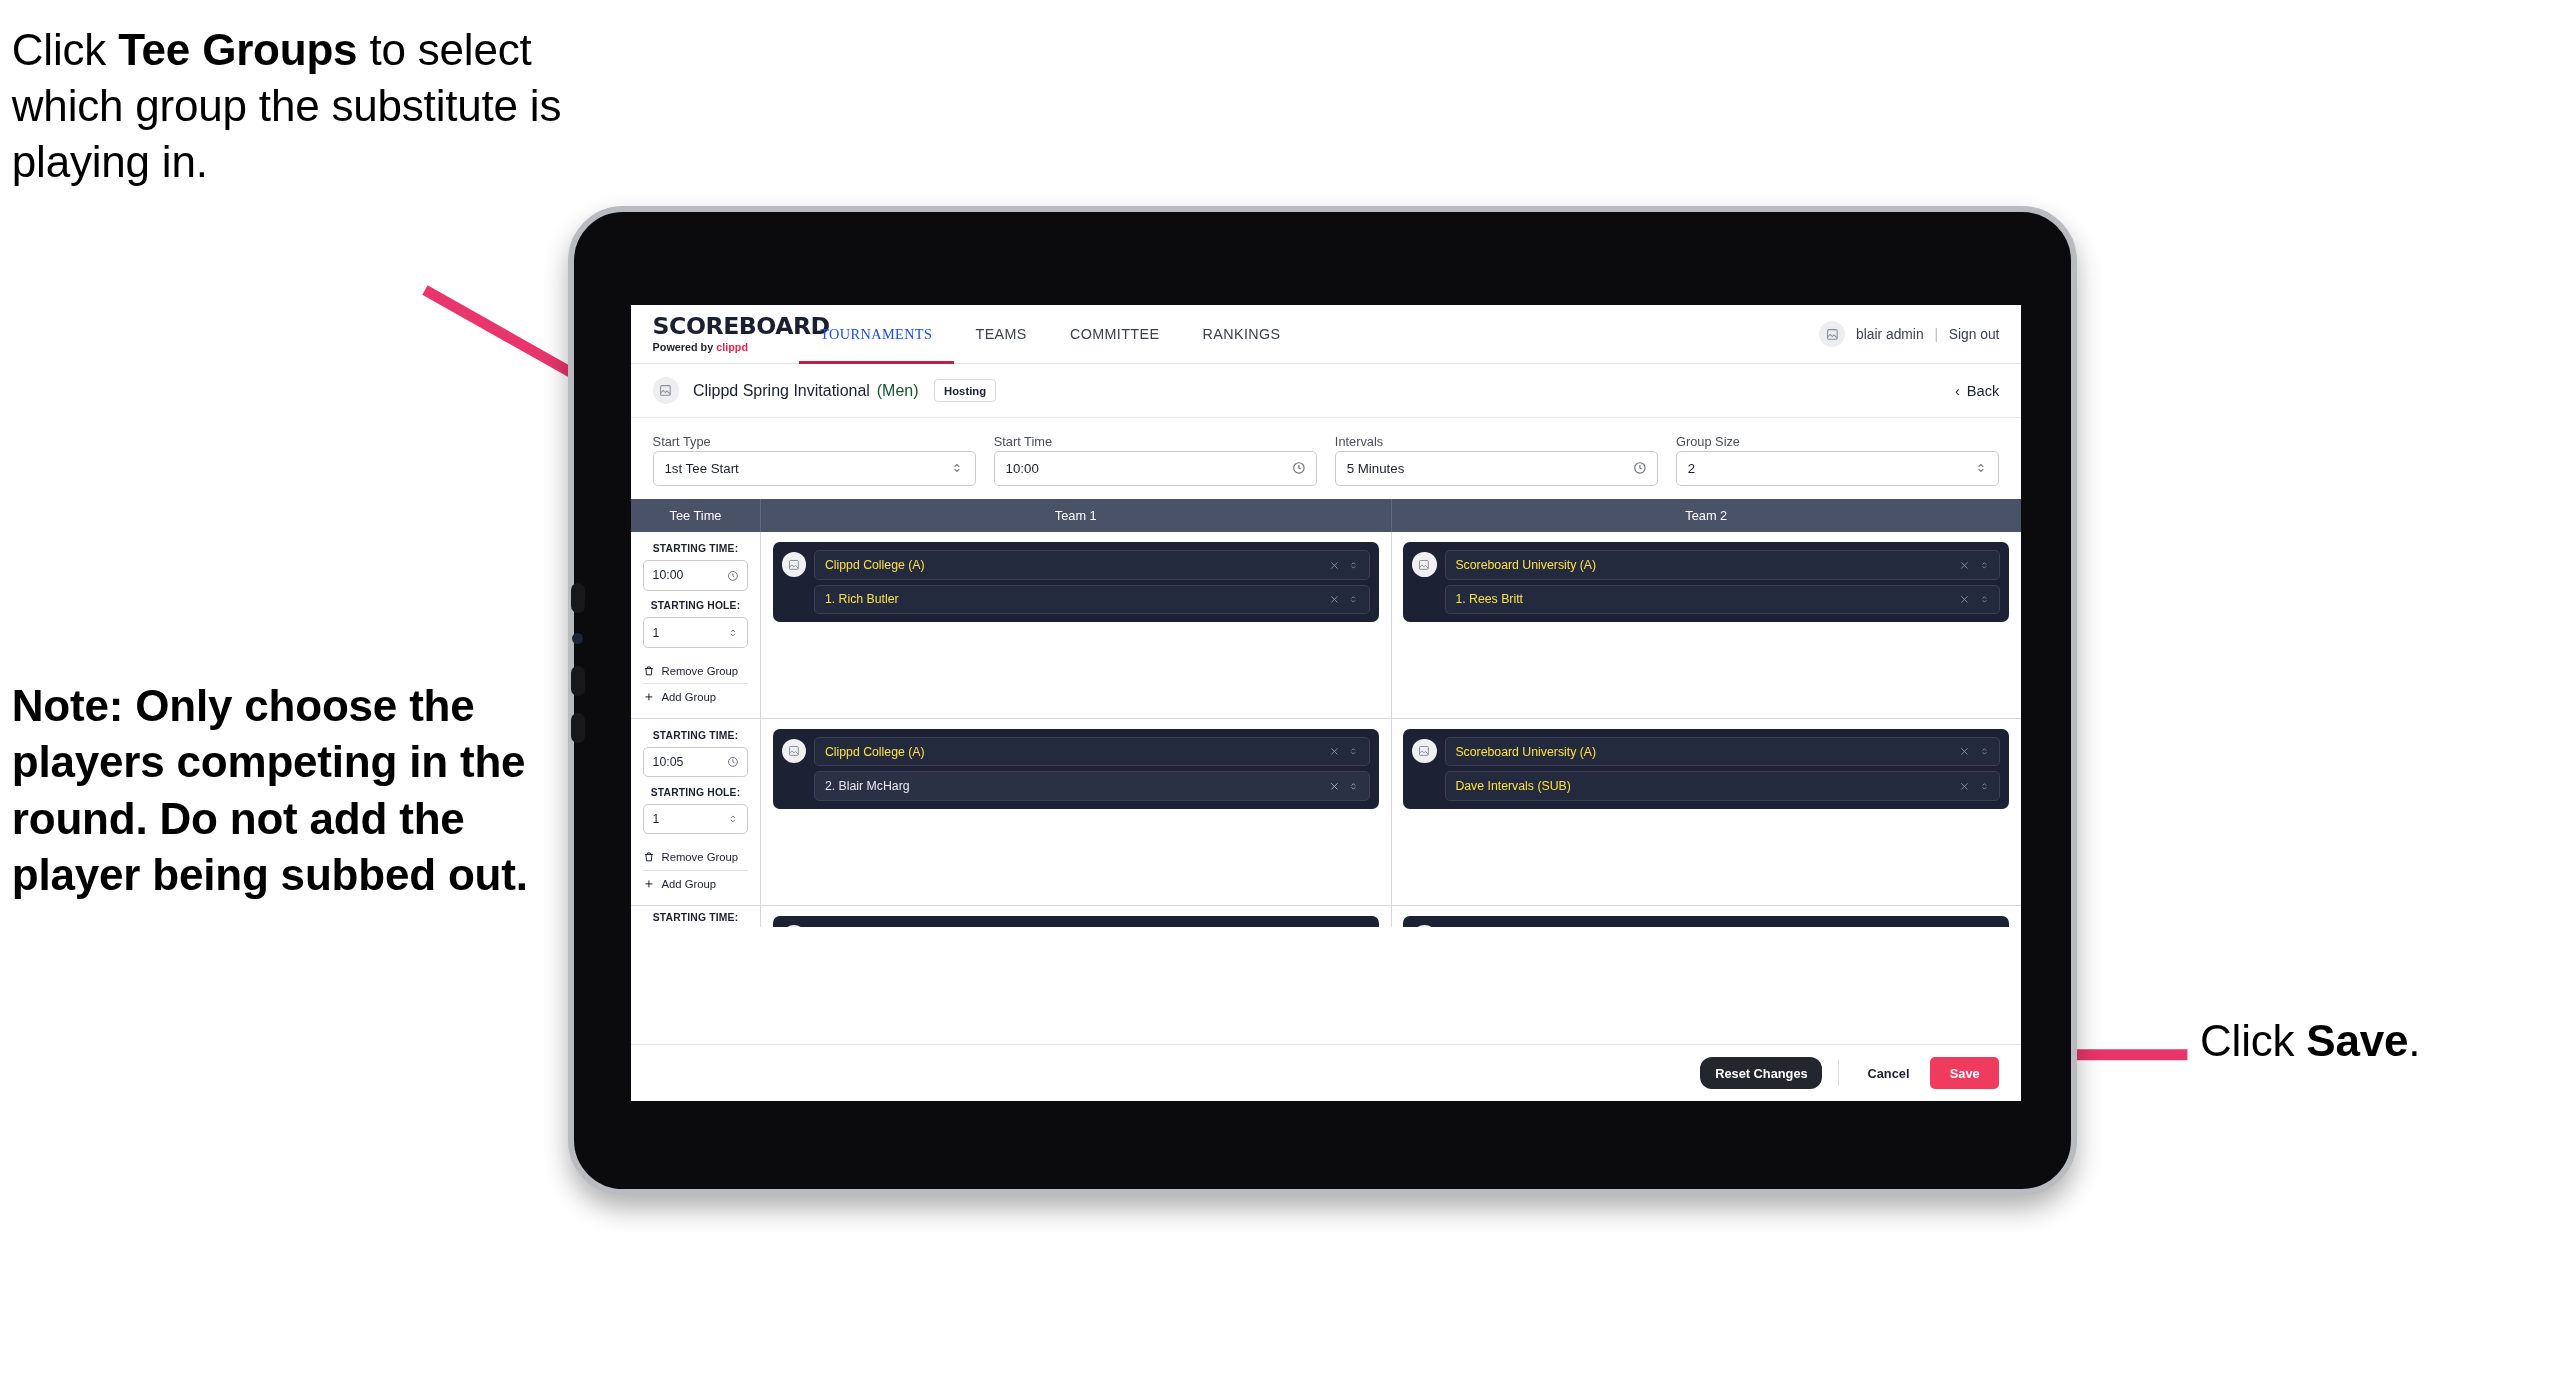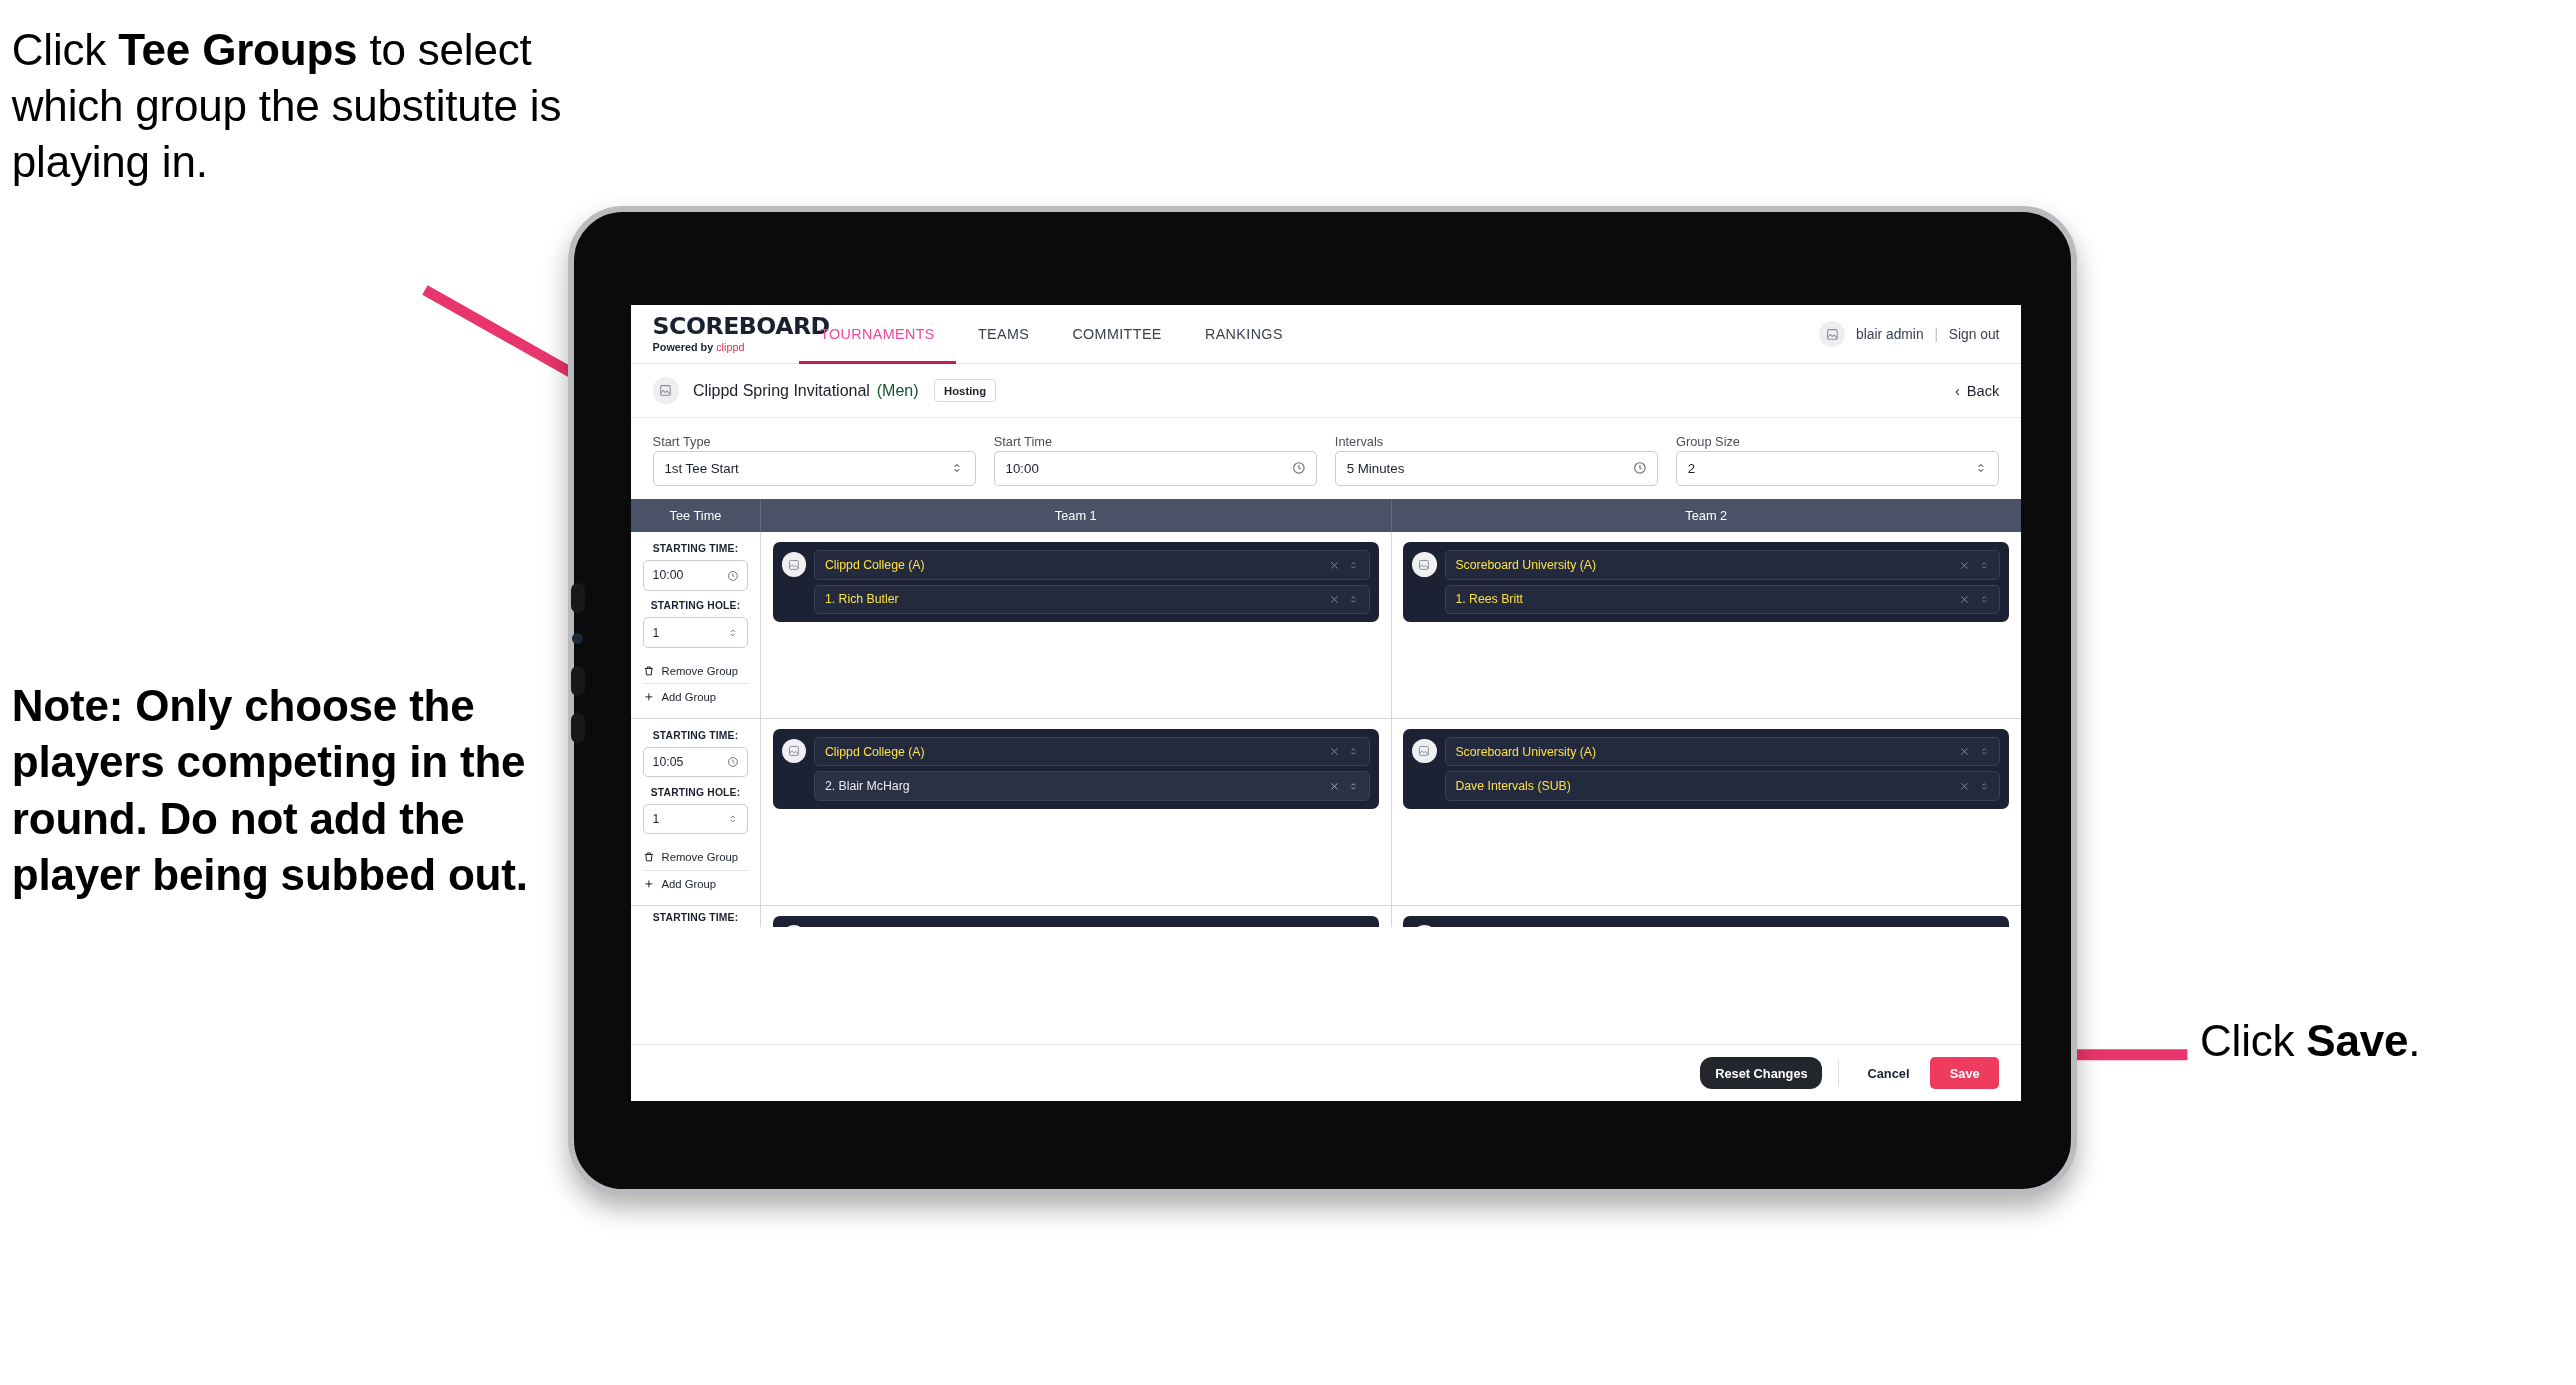--- a/index.html
+++ b/index.html
@@ -55,28 +55,28 @@
     border-bottom: 1px solid #e3e3e6;
     padding-left: 21.6px; padding-right: 21.6px;
   }
   .logo-wrap { width: 146px; padding-right: 13.8px; }
   .logo-word {
     font-family: "DejaVu Sans", sans-serif;
     font-size: 23.6px; font-weight: 700; letter-spacing: -0.5px;
     color: #1b2030; line-height: 1;
   }
   .logo-sub { font-size: 10.8px; color: #1b2030; margin-top: 2.9px; font-weight: 600; }
-  .logo-sub span { color: #e8254e; font-weight: 400; }
+  .logo-sub span { color: #e8254e; font-weight: 700; }
   .navtabs { display: flex; align-items: stretch; height: 59px; flex: 1; }
   .navtab {
     display: flex; align-items: center; padding: 0 21.6px;
     font-size: 14.3px; color: #3c4050; letter-spacing: 0.4px;
     cursor: pointer; position: relative;
   }
-  .navtab.active { color: #ec4899; }
+  .navtab.active { color: #1d4ed8; font-family: Liberation Serif, serif; }
   .navtab.active::after {
     content: ""; position: absolute; left: 0; right: 0; bottom: 0;
     height: 2.9px; background: #c01f4a;
   }
   .nav-right { display: flex; align-items: center; gap: 10.8px; font-size: 13.8px; color: #3c4050; }
   .avatar-circle {
     width: 26.5px; height: 26.5px; border-radius: 50%;
     background: #eeeef1; display: flex; align-items: center; justify-content: center;
   }
   .avatar-circle svg { width: 12.8px; height: 12.8px; }

